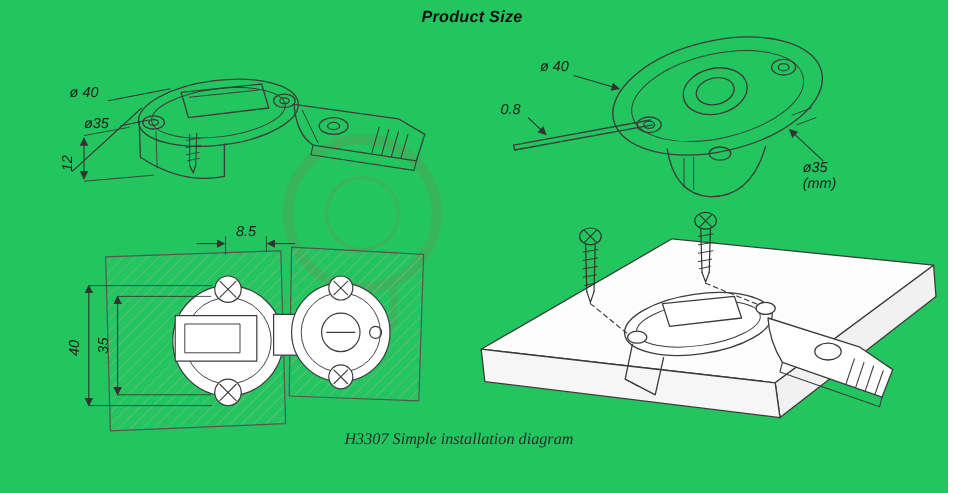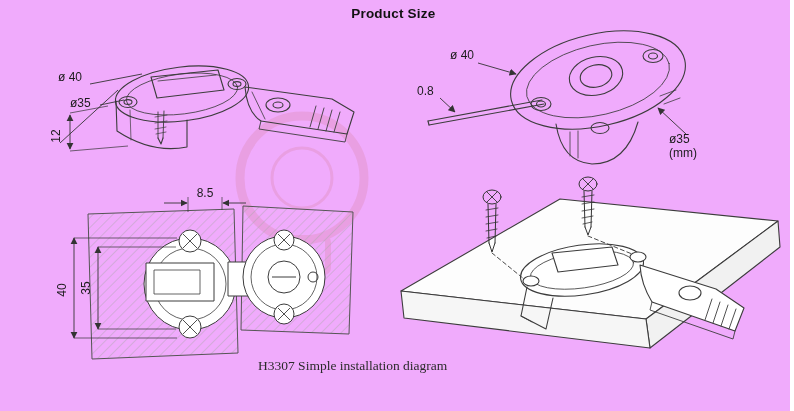--- a/index.html
+++ b/index.html
@@ -1,29 +1,30 @@
 <!DOCTYPE html>
 <html><head>
 <meta charset="utf-8">
 <style>
   html,body{margin:0;padding:0;background:#ffffff;}
   .canvas{
     position:relative;
     width:790px;height:411px;
-    background:#f0abfc;
+    background:#22c55e;
     font-family:"Liberation Sans", sans-serif;
     overflow:hidden;
+    font-style:italic;
   }
   .page-title{
     position:absolute;top:6px;left:50%;transform:translateX(-52%);
     font-size:13.5px;font-weight:bold;color:#111;
     letter-spacing:.2px;
   }
   .caption{
-    position:absolute;left:258px;top:358px;
+    position:absolute;left:287px;top:358px;
     font-family:"Liberation Serif", serif;
     font-size:13.5px;color:#2b2b2b;white-space:nowrap;
   }
   svg.diagram{position:absolute;left:0;top:0;}
   svg text{
     font-family:"Liberation Sans", sans-serif;
     font-size:12px;fill:#1c1c1c;stroke:none;
   }
 </style>
 </head>

